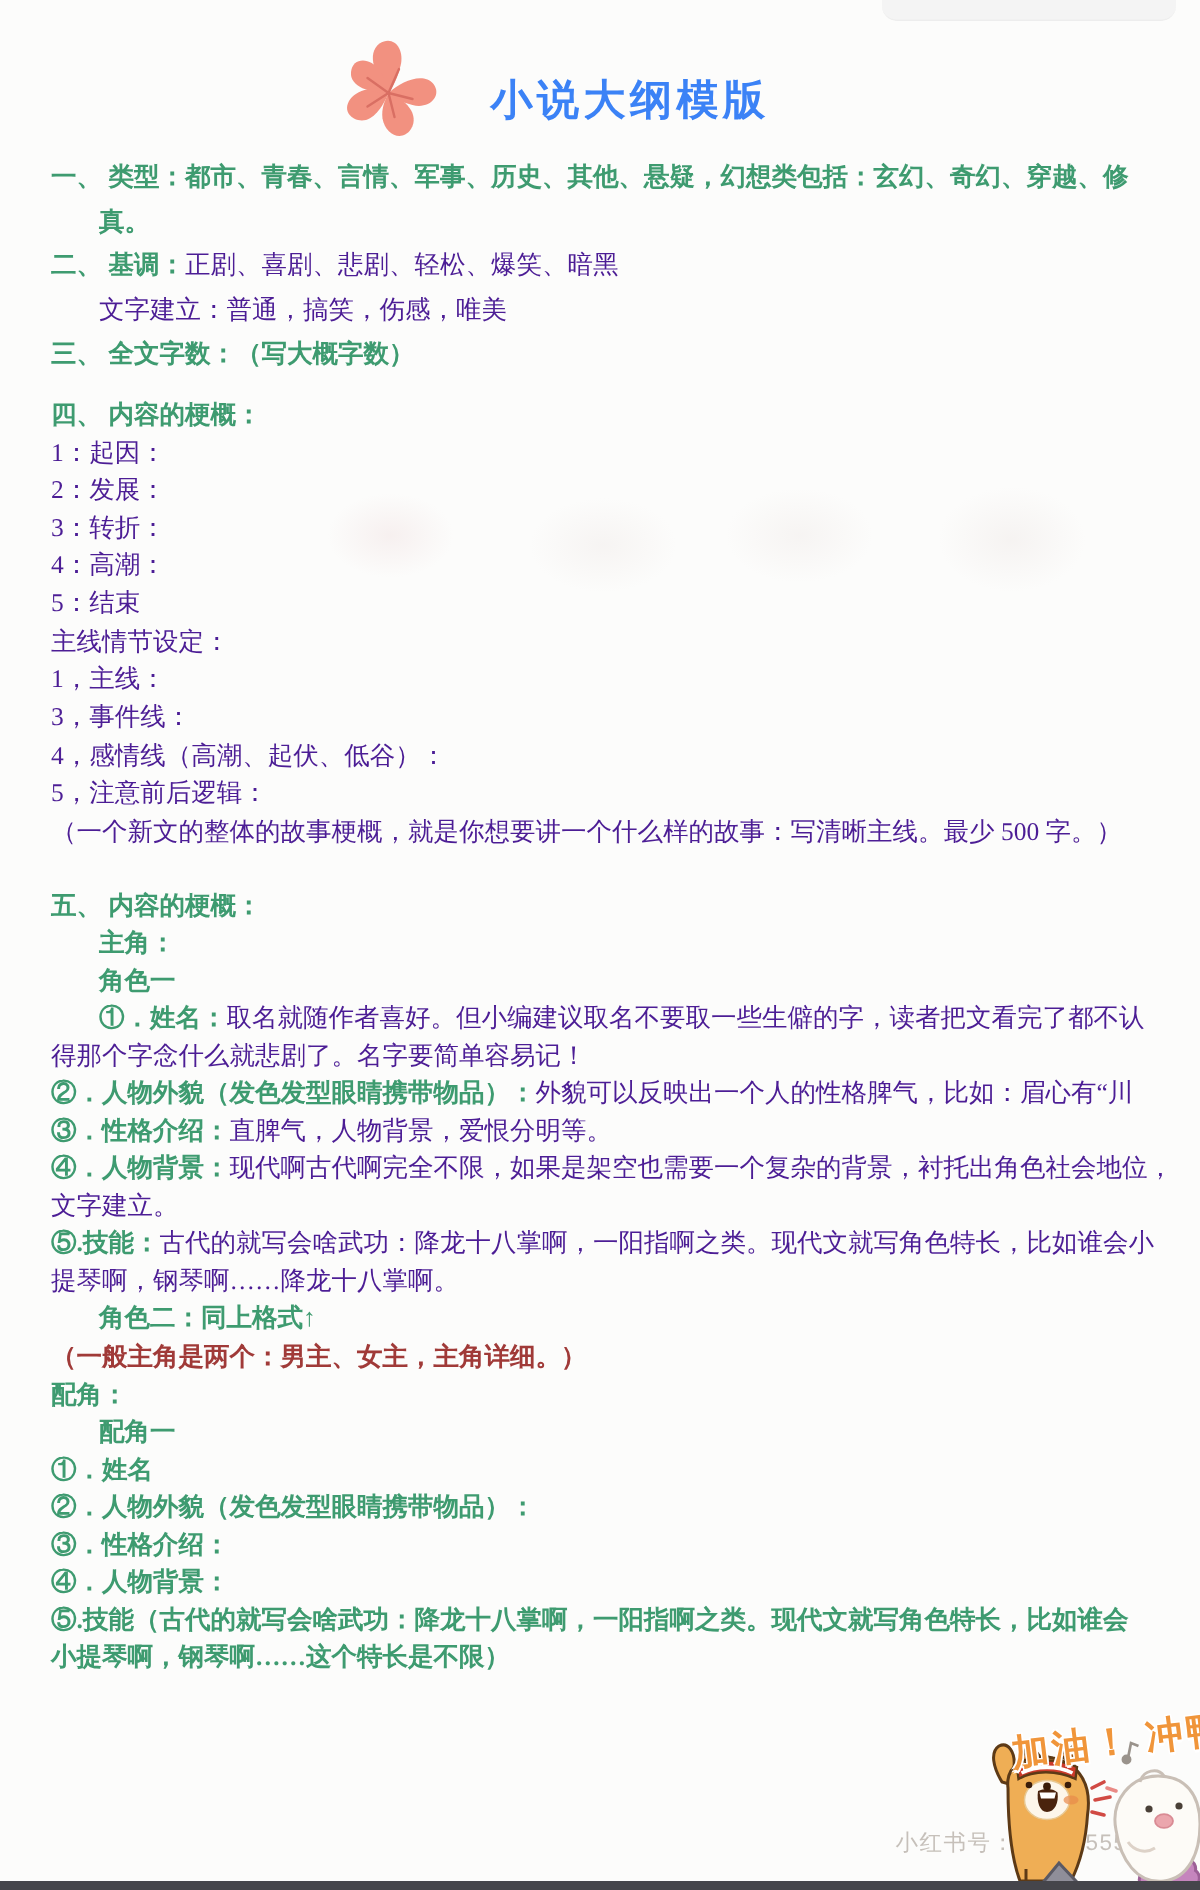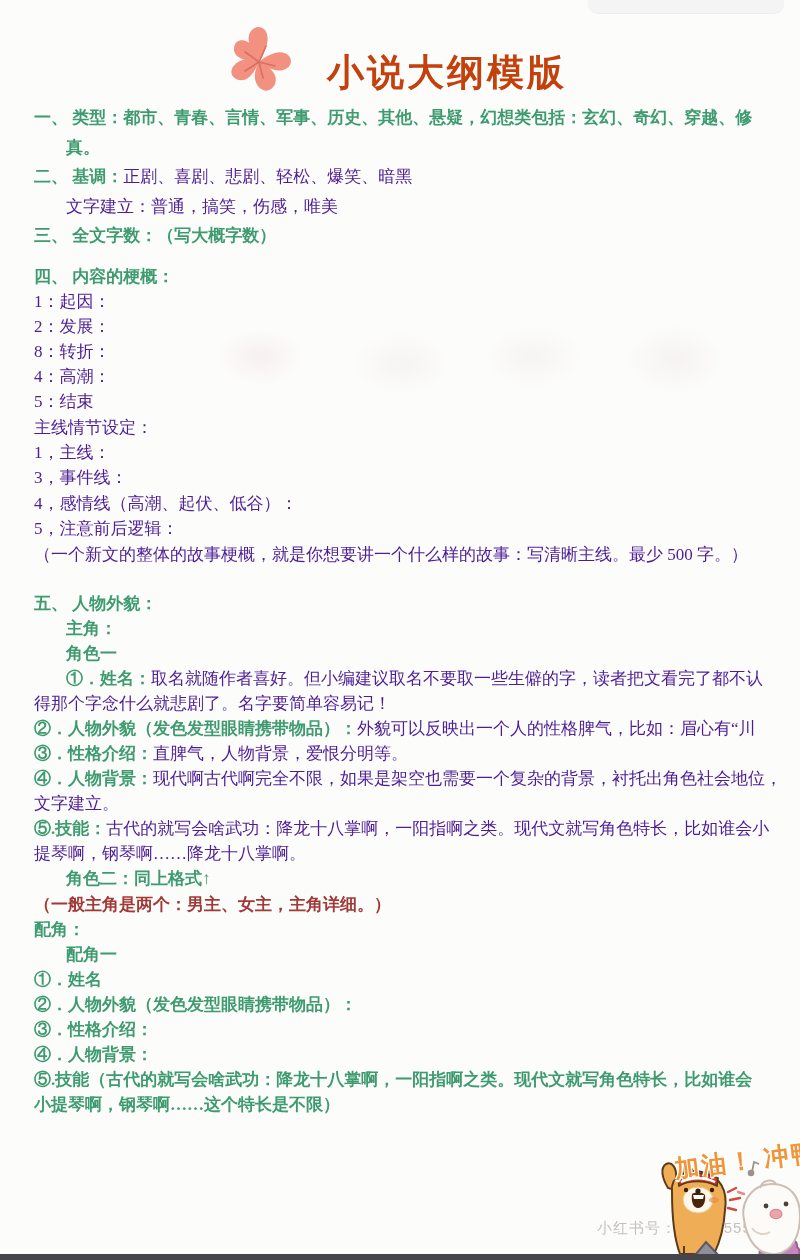--- a/index.html
+++ b/index.html
@@ -12,21 +12,21 @@
   .top-tab{
     position:absolute;top:0;left:588px;width:196px;height:13px;
     background:#f4f4f4;border-bottom:1px solid #ececec;
     border-radius:0 0 10px 10px;opacity:.9;
   }
   
   .flower{position:absolute;top:22px;left:220px;width:78px;height:80px;}
   .page-title{
     position:absolute;top:48px;left:327px;
     font-family:"Liberation Sans","DejaVu Sans",sans-serif;
-    font-size:37px;font-weight:700;color:#c2410c;letter-spacing:3px;
+    font-size:28px;font-weight:700;color:#3b82f6;letter-spacing:3px;
     white-space:nowrap;
   }
   
   .doc{position:absolute;top:103px;left:0;width:800px;}
   .row{margin:0;padding:0 8px 0 34px;white-space:nowrap;font-size:17px;color:#302f2d;overflow:visible;}
   .sec-0 .row{height:29.5px;line-height:29.5px;}
   .sec-1 .row{height:25.2px;line-height:25.2px;}
   .sec-2 .row{height:25.4px;line-height:25.4px;}
   .sec-3 .row{height:25.05px;line-height:25.05px;}
   .row.ind-1{padding-left:66px;}
@@ -93,35 +93,35 @@
       <p class="row ind-1"><span class="seg-green">真。</span></p>
       <p class="row ind-0"><span class="seg-green">二、 基调：</span><span class="seg-black">正剧、喜剧、悲剧、轻松、爆笑、暗黑</span></p>
       <p class="row ind-1"><span class="seg-black">文字建立：普通，搞笑，伤感，唯美</span></p>
       <p class="row ind-0"><span class="seg-green">三、 全文字数：（写大概字数）</span></p>
     </div>
   <div class="gap-a"></div>
   <div class="sec-1">
       <p class="row ind-0"><span class="seg-green">四、 内容的梗概：</span></p>
       <p class="row ind-0"><span class="seg-black">1：起因：</span></p>
       <p class="row ind-0"><span class="seg-black">2：发展：</span></p>
-      <p class="row ind-0"><span class="seg-black">8：转折：</span></p>
+      <p class="row ind-0"><span class="seg-black">3：转折：</span></p>
       <p class="row ind-0"><span class="seg-black">4：高潮：</span></p>
       <p class="row ind-0"><span class="seg-black">5：结束</span></p>
     </div>
   <div class="sec-2">
       <p class="row ind-0"><span class="seg-black">主线情节设定：</span></p>
       <p class="row ind-0"><span class="seg-black">1，主线：</span></p>
       <p class="row ind-0"><span class="seg-black">3，事件线：</span></p>
       <p class="row ind-0"><span class="seg-black">4，感情线（高潮、起伏、低谷）：</span></p>
       <p class="row ind-0"><span class="seg-black">5，注意前后逻辑：</span></p>
       <p class="row ind-0"><span class="seg-black">（一个新文的整体的故事梗概，就是你想要讲一个什么样的故事：写清晰主线。最少 500 字。）</span></p>
     </div>
   <div class="gap-b"></div>
   <div class="sec-3">
-      <p class="row ind-0"><span class="seg-green">五、 人物外貌：</span></p>
+      <p class="row ind-0"><span class="seg-green">五、 内容的梗概：</span></p>
       <p class="row ind-1"><span class="seg-green">主角：</span></p>
       <p class="row ind-1"><span class="seg-green">角色一</span></p>
       <p class="row ind-1"><span class="seg-green">①．姓名：</span><span class="seg-black">取名就随作者喜好。但小编建议取名不要取一些生僻的字，读者把文看完了都不认</span></p>
       <p class="row ind-0"><span class="seg-black">得那个字念什么就悲剧了。名字要简单容易记！</span></p>
       <p class="row ind-0"><span class="seg-green">②．人物外貌（发色发型眼睛携带物品）：</span><span class="seg-black">外貌可以反映出一个人的性格脾气，比如：眉心有“川</span></p>
       <p class="row ind-0"><span class="seg-green">③．性格介绍：</span><span class="seg-black">直脾气，人物背景，爱恨分明等。</span></p>
       <p class="row ind-0"><span class="seg-green">④．人物背景：</span><span class="seg-black">现代啊古代啊完全不限，如果是架空也需要一个复杂的背景，衬托出角色社会地位，</span></p>
       <p class="row ind-0"><span class="seg-black">文字建立。</span></p>
       <p class="row ind-0"><span class="seg-green">⑤.技能：</span><span class="seg-black">古代的就写会啥武功：降龙十八掌啊，一阳指啊之类。现代文就写角色特长，比如谁会小</span></p>
       <p class="row ind-0"><span class="seg-black">提琴啊，钢琴啊……降龙十八掌啊。</span></p>

